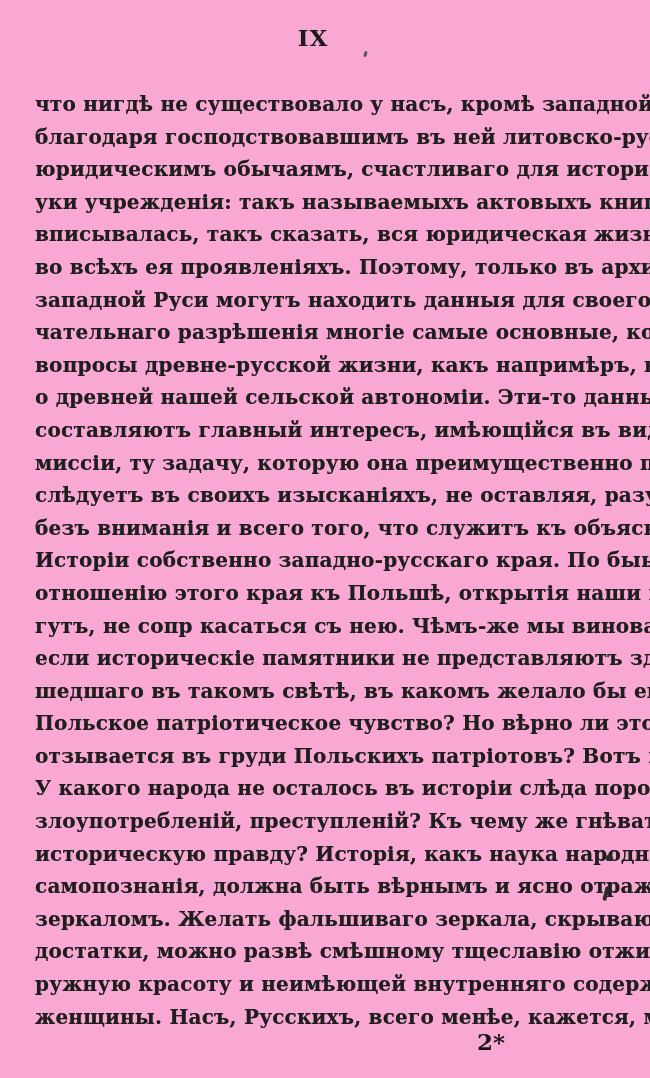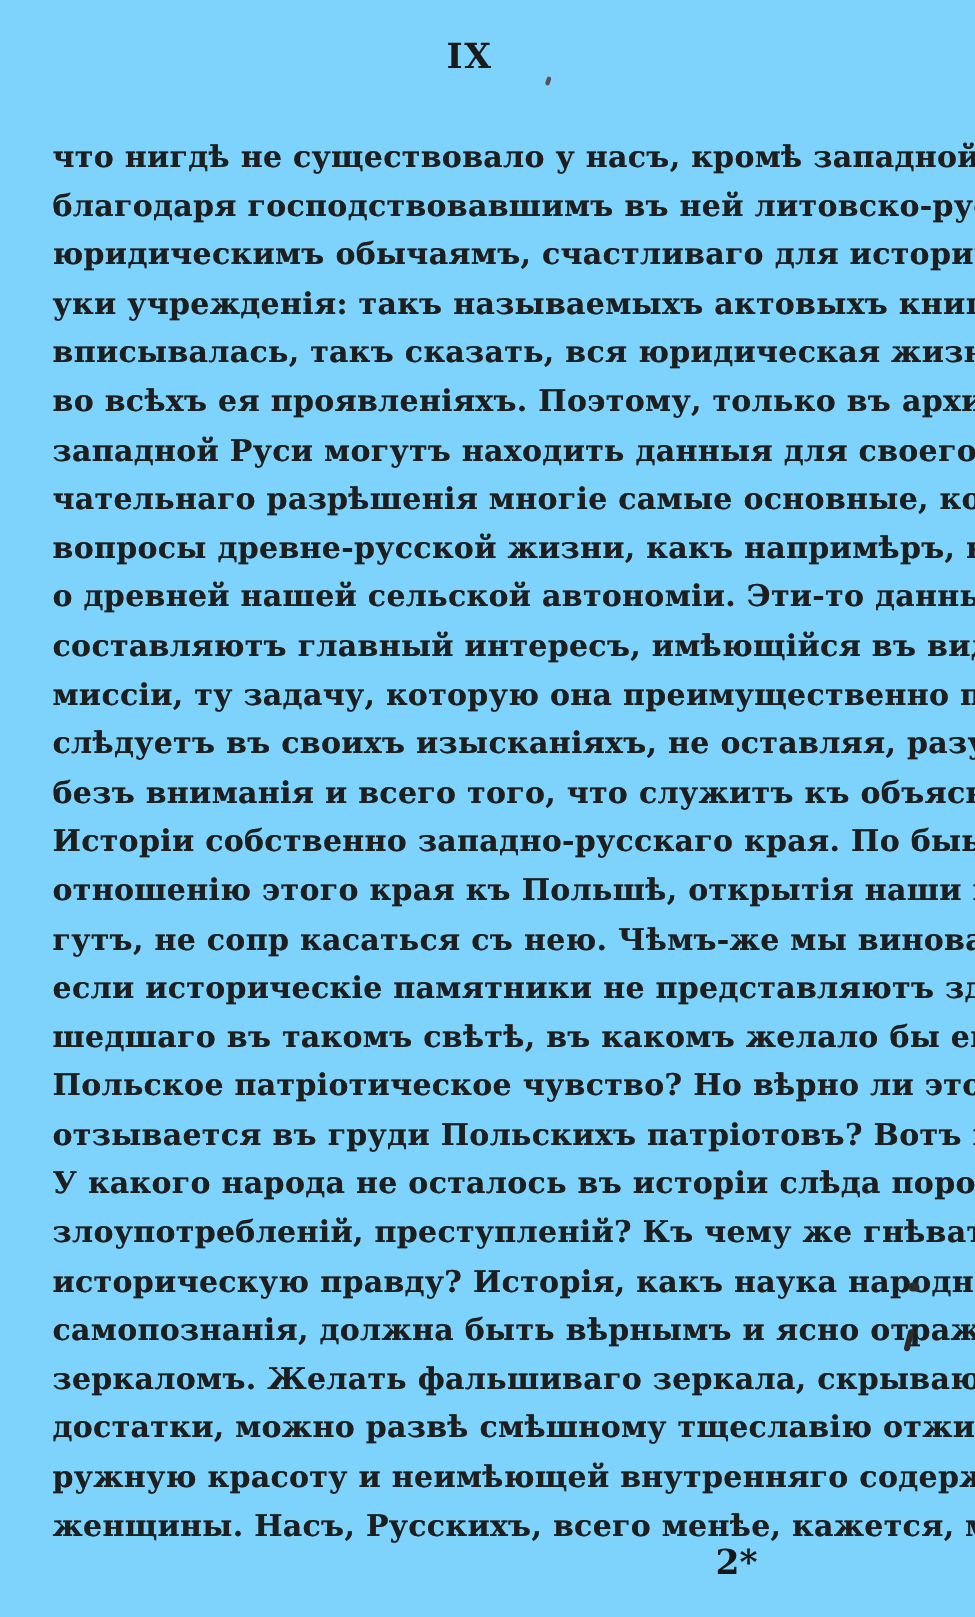--- a/index.html
+++ b/index.html
@@ -4,21 +4,21 @@
 <style>
   html, body {
     margin: 0;
     padding: 0;
     background: #e8e8e8;
   }
   #page {
     position: relative;
     width: 650px;
     height: 1078px;
-    background: #7dd3fc;
+    background: #f9a8d4;
     overflow: hidden;
     font-family: "DejaVu Serif", "Liberation Serif", serif;
     color: #1c1c1c;
   }
   #page-number {
     position: absolute;
     top: 24px;
     left: 0;
     width: 100%;
     text-align: center;

